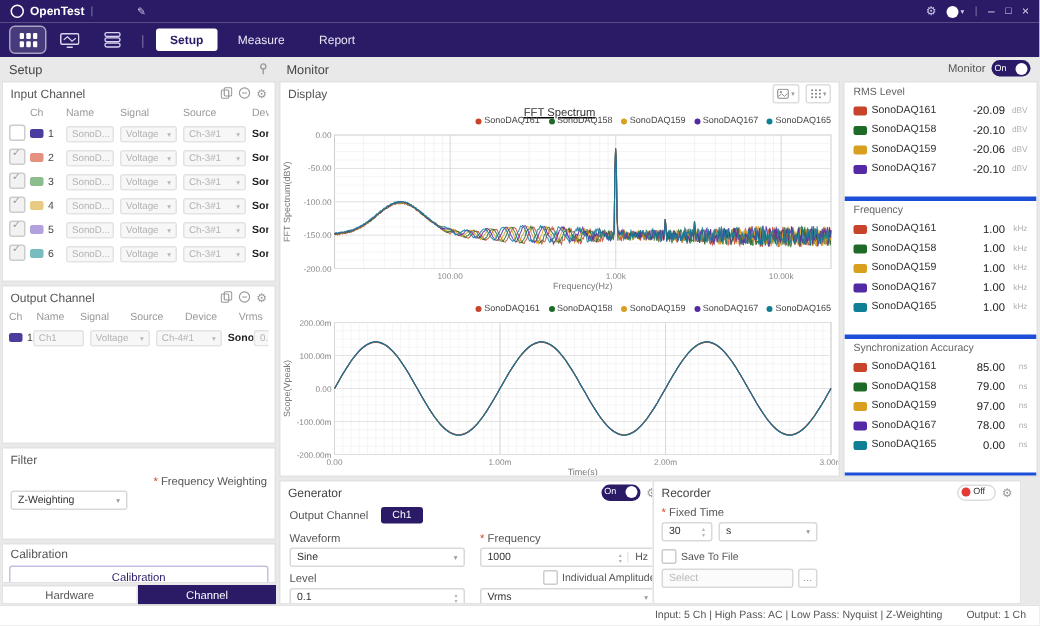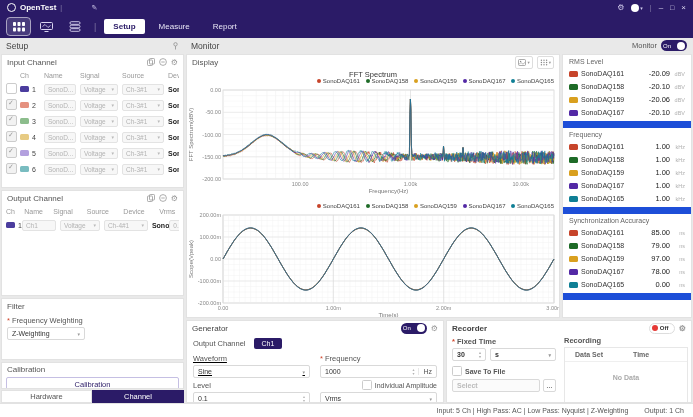--- a/index.html
+++ b/index.html
@@ -50,27 +50,27 @@
   .calbtn{margin:2px 4px;border:1px solid #c5bfe3;border-radius:2px;color:#2b1b67;font-size:7.5px;height:13px;display:flex;align-items:center;justify-content:center;}
   .footbtn{height:13px;display:flex;align-items:center;justify-content:center;font-size:7.5px;}
   
   .monitor-panel{left:185px;top:38px;width:508px;height:365px;}
   .pill{width:26px;height:11px;border-radius:6px;background:#2b1b67;color:#fff;font-size:6px;display:flex;align-items:center;padding:0 2px;box-sizing:border-box;}
   .pill .knob{width:8px;height:8px;background:#fff;border-radius:50%;margin-left:auto;}
   .pill.off{background:#fff;border:1px solid #ddd;color:#333;}
   .reddot{width:6px;height:6px;border-radius:50%;background:#e53935;margin-right:2px;}
   .gear{color:#999;font-size:8px;}
   
-  .chart{position:absolute;left:0;right:0;}
+  .chart{position:absolute;left:0;right:0;text-decoration:underline;}
   .c-title{text-align:center;font-size:7.5px;color:#333;height:10px;line-height:11px;}
   .c-legend{position:absolute;right:5px;top:9px;display:flex;gap:6px;font-size:6px;color:#444;align-items:center;}
   .c-legend .dot{width:4px;height:4px;border-radius:50%;display:inline-block;margin-right:1.5px;}
   .c-plot{position:absolute;left:0;top:18px;right:0;bottom:0;}
   
-  .v-sec{border-bottom:7px solid #1d4ed8;padding-bottom:2px;}
+  .v-sec{border-bottom:3px solid #1d4ed8;padding-bottom:12px;}
   .v-sec-title{font-size:7px;color:#666;padding:3px 6px 2px;}
   .v-row{display:flex;align-items:center;height:13px;padding:0 6px;font-size:7px;color:#333;}
   .v-row .val{margin-left:auto;font-size:7.5px;color:#1a1a1a;}
   .v-row .unit{width:15px;text-align:right;color:#b0b0b0;font-size:5.5px;}
   
   .glabel{font-size:7.5px;color:#555;}
   .field{border:1px solid #d9d9d9;border-radius:2px;background:#fff;height:13px;display:flex;align-items:center;font-size:7px;color:#333;padding:0 4px;box-sizing:border-box;}
   .field.dis{background:#fbfbfb;color:#bbb;}
   .stepper{display:flex;flex-direction:column;margin-left:auto;color:#b5b5b5;font-size:4px;line-height:3.4px;}
   .funit{border-left:1px solid #e8e8e8;padding-left:4px;margin-left:4px;color:#555;}
@@ -362,21 +362,21 @@
             </span>
           </span>
           <span class="o-dev devtxt">SonoDAQ-17...</span>
           <span class="o-vr">
             <span class="inp" style="width: 24px;">0.1</span>
           </span>
         </div>
       </div>
   </div>
 
-  <div class="card" style="left:1px;top:260px;width:183px;height:62px;">
+  <div class="card" style="left:1px;top:260px;width:183px;height:62px;text-align:right;">
     <div class="card-h">
         <span>Filter</span>
       </div>
     <div style="padding:0 5px;">
       <div style="display:flex;gap:8px;">
       </div>
       <div class="f-label req">Frequency Weighting</div>
       <div class="fsel" style="width:78px;">
           <span>Z-Weighting</span>
           <span class="car">▾</span>
@@ -768,21 +768,21 @@
           </span>
         <span class="gear">⚙</span>
       </span>
     </div>
     <div style="padding:1px 6px;">
       <div style="display:flex;align-items:center;gap:8px;height:15px;">
         <span class="glabel">Output Channel</span>
         <span style="background:#2b1b67;color:#fff;font-size:7px;padding:2px 8px;border-radius:2px;">Ch1</span>
       </div>
       <div style="display:flex;gap:10px;">
-        <div style="width:118px;text-decoration:underline;">
+        <div style="width:118px;">
           <div class="f-label">Waveform</div>
           <div class="field">
               <span>Sine</span>
               <span class="car">▾</span>
             </div>
         </div>
         <div style="width:118px;">
           <div class="f-label req">Frequency</div>
           <div class="field">
               <span>1000</span>
@@ -810,21 +810,21 @@
             </span>
           </div>
         <div class="field" style="width:118px;">
             <span>Vrms</span>
             <span class="car">▾</span>
           </div>
       </div>
     </div>
   </div>
 
-  <div class="card" style="left:261px;top:282px;width:246px;height:83px;font-weight:bold;">
+  <div class="card" style="left:250px;top:282px;width:246px;height:83px;">
     <div class="card-h">
       <span style="color:#444;">Recorder</span>
       <span class="hicons">
         <span class="pill off">
             <span class="reddot"></span>
             <span>Off</span>
           </span>
         <span class="gear">⚙</span>
       </span>
     </div>
@@ -847,29 +847,19 @@
           <span class="chk"></span>
           <span>Save To File</span>
         </div>
       <div style="display:flex;gap:3px;margin-top:3px;">
         <div class="field dis" style="width:88px;">
             <span>Select</span>
           </div>
         <div class="dots">...</div>
       </div>
     </div>
-    <div class="abs" style="left:117px;top:15px;width:124px;">
-      <div class="f-label" style="margin-top:0;">Recording</div>
-      <div class="rec-table">
-        <div class="rec-thead">
-          <span style="width:58px;padding-left:10px;">Data Set</span>
-          <span>Time</span>
-        </div>
-        <div class="rec-empty">No Data</div>
-      </div>
-    </div>
   </div>
 </div>
 
 <div class="abs statusbar">
   <span>Input: 5 Ch | High Pass: AC | Low Pass: Nyquist |  Z-Weighting</span>
   <span>Output: 1 Ch</span>
 </div>
 
 </body></html>

